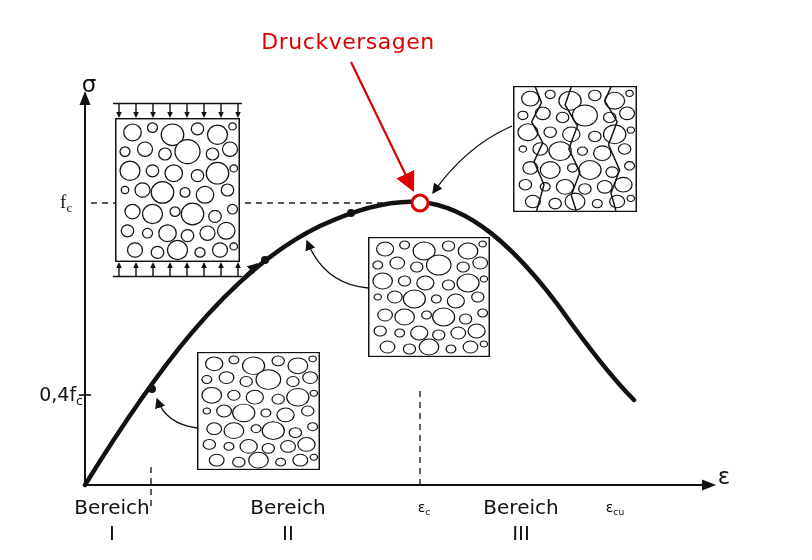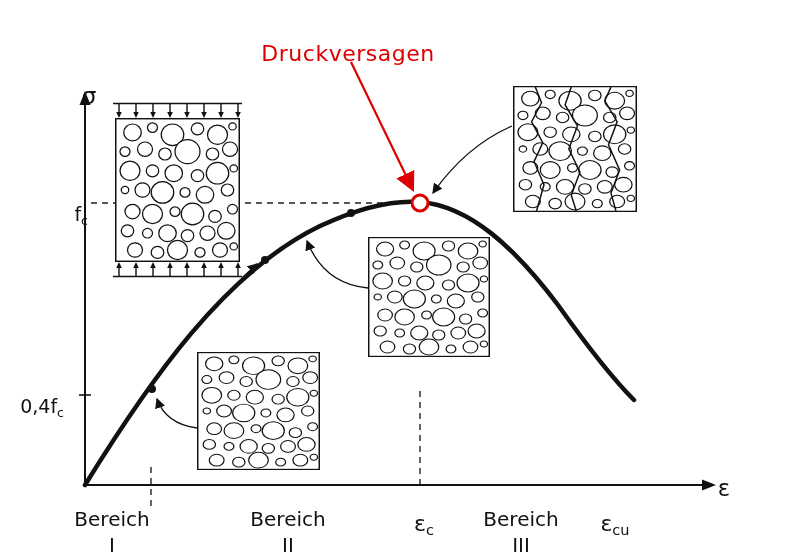--- a/index.html
+++ b/index.html
@@ -11,28 +11,27 @@
     font-family:"DejaVu Sans","Liberation Sans",sans-serif;
     color:#111;
   }
   .stage > svg{position:absolute;left:0;top:0;}
   .lbl{
     position:absolute;
     white-space:nowrap;
     color:#111;
     z-index:5;
     line-height:1.3;
-    margin-top:12px;
   }
   .centered{transform:translateX(-50%);}
   .rightalign{transform:translateX(-100%);}
   .axis-letter{font-size:23px;}
   .tick{font-size:19px;}
   .tick .sub, .xtick .sub{font-size:0.66em;vertical-align:-0.28em;}
-  .xtick{font-size:22px;}
+  .xtick{font-size:14px;}
   .region{font-size:20px;text-align:center;}
   .druck{
     font-size:22px;
     color:#dd0000;
     letter-spacing:0.5px;
   }
 </style>
 </head>
 <body>
 
@@ -186,25 +185,25 @@
       <circle cx="420" cy="203" r="8" fill="#ffffff" stroke="#dd0000" stroke-width="3"></circle>
     </g>
   </svg>
 
   <div class="lbl druck centered" style="left:348px;top:28px;">Druckversagen</div>
 
   <div class="lbl axis-letter centered" style="left:89px;top:70px;">σ</div>
 
   <div class="lbl axis-letter centered" style="left:724px;top:462px;">ε</div>
 
-  <div class="lbl tick rightalign" style="left:88px;top:190px;">
+  <div class="lbl tick rightalign" style="left:72px;top:190px;font-family:Liberation Serif, serif;">
     <span>f</span><span class="sub">c</span>
   </div>
 
-  <div class="lbl tick rightalign" style="left:64px;top:382px;">
+  <div class="lbl tick rightalign" style="left:83px;top:382px;">
     <span>0,4f</span><span class="sub">c</span>
   </div>
 
   <div class="lbl xtick centered" style="left:424px;top:498px;">
     <span>ε</span><span class="sub">c</span>
   </div>
 
   <div class="lbl xtick centered" style="left:615px;top:498px;">
     <span>ε</span><span class="sub">cu</span>
   </div>

